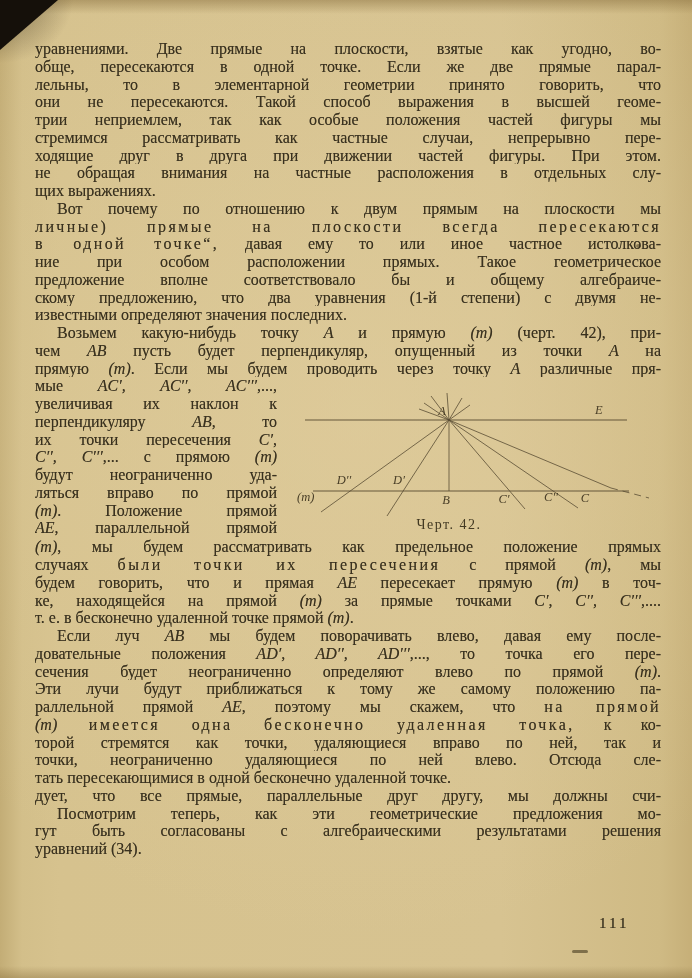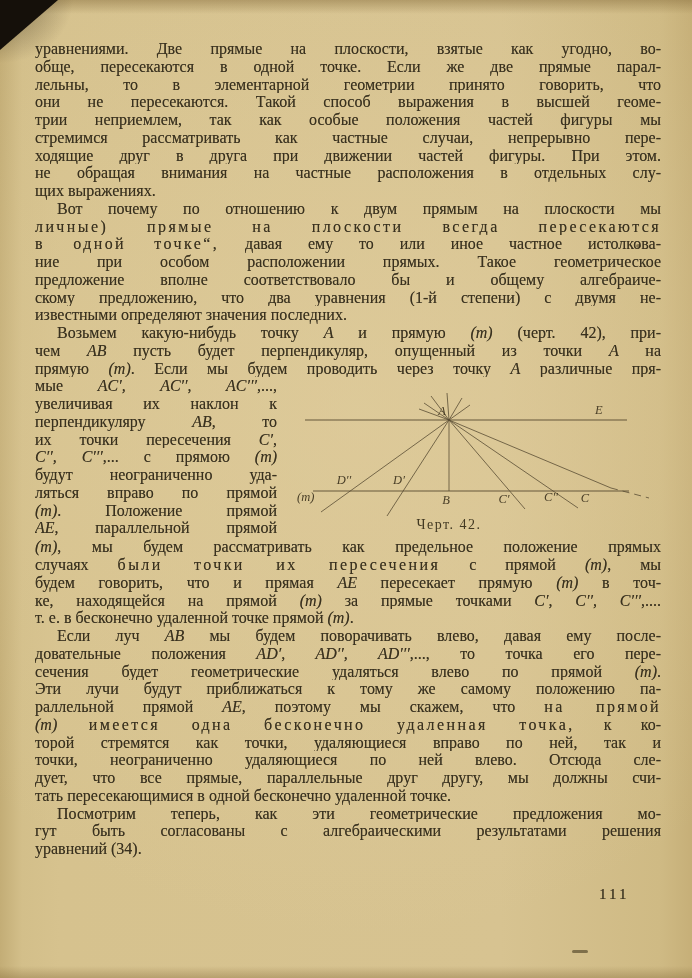--- a/index.html
+++ b/index.html
@@ -43,21 +43,21 @@
   #figcol{width:252px;padding-right:10px;box-sizing:border-box;flex:none;}
   #figbox{flex:none;width:374px;margin-top:11px;}
   #figbox svg{display:block;}
   .fig-line{stroke:#54482f;stroke-width:1.15;fill:none;opacity:.88;}
   .fig-thin{stroke:#5a4e34;stroke-width:1;fill:none;opacity:.8;}
   .fig-label{font-family:"Liberation Serif","DejaVu Serif",serif;font-style:italic;
     font-size:12.5px;fill:#493e27;}
   .fig-caption{font-family:"Liberation Serif","DejaVu Serif",serif;
     font-size:14px;fill:#423922;letter-spacing:1.5px;}
 
-  #page-number{position:absolute;left:599px;top:886px;font-size:15px;
+  #page-number{position:absolute;left:599px;top:915px;font-size:15px;
     letter-spacing:3px;color:#39311f;text-shadow:0 0 .5px rgba(57,49,31,.55);}
 </style>
 </head>
 <body>
 
 <div class="edge-top"></div>
 <div class="edge-bottom"></div>
 <div class="corner-soft"></div>
 <div class="corner-wedge"></div>
 <div class="speck1"></div>
@@ -135,27 +135,27 @@
   </div>
 
   <div id="text-bottom">
       <div class="line j"><span class="it">(m)</span><span>, мы будем рассматривать как предельное положение прямых</span></div>
       <div class="line j"><span>случаях </span><span class="sp">были точки их пересечения</span><span> с прямой </span><span class="it">(m)</span><span>, мы</span></div>
       <div class="line j"><span>будем говорить, что и прямая </span><span class="it">AE</span><span> пересекает прямую </span><span class="it">(m)</span><span> в точ-</span></div>
       <div class="line j"><span>ке, находящейся на прямой </span><span class="it">(m)</span><span> за прямые точками </span><span class="it">C′, C′′, C′′′</span><span>,....</span></div>
       <div class="line"><span>т. е. в бесконечно удаленной точке прямой </span><span class="it">(m)</span><span>.</span></div>
       <div class="line j ind"><span>Если луч </span><span class="it">AB</span><span> мы будем поворачивать влево, давая ему после-</span></div>
       <div class="line j"><span>довательные положения </span><span class="it">AD′, AD′′, AD′′′</span><span>,..., то точка его пере-</span></div>
-      <div class="line j"><span>сечения будет геометрические удаляться влево по прямой </span><span class="it">(m)</span><span>.</span></div>
+      <div class="line j"><span>сечения будет неограниченно определяют влево по прямой </span><span class="it">(m)</span><span>.</span></div>
       <div class="line j"><span>Эти лучи будут приближаться к тому же самому положению па-</span></div>
       <div class="line j"><span>раллельной прямой </span><span class="it">AE</span><span>, поэтому мы скажем, что </span><span class="sp">на прямой</span></div>
       <div class="line j"><span class="it">(m)</span><span class="sp"> имеется одна бесконечно удаленная точка,</span><span> к ко-</span></div>
       <div class="line j"><span>торой стремятся как точки, удаляющиеся вправо по ней, так и</span></div>
       <div class="line j"><span>точки, неограниченно удаляющиеся по ней влево. Отсюда сле-</span></div>
+      <div class="line"><span>тать пересекающимися в одной бесконечно удаленной точке.</span></div>
       <div class="line j"><span>дует, что все прямые, параллельные друг другу, мы должны счи-</span></div>
-      <div class="line"><span>тать пересекающимися в одной бесконечно удаленной точке.</span></div>
       <div class="line j ind"><span>Посмотрим теперь, как эти геометрические предложения мо-</span></div>
       <div class="line j"><span>гут быть согласованы с алгебраическими результатами решения</span></div>
       <div class="line"><span>уравнений (34).</span></div>
     </div>
 </div>
 
 <div id="page-number">111</div>
 
 </body></html>

